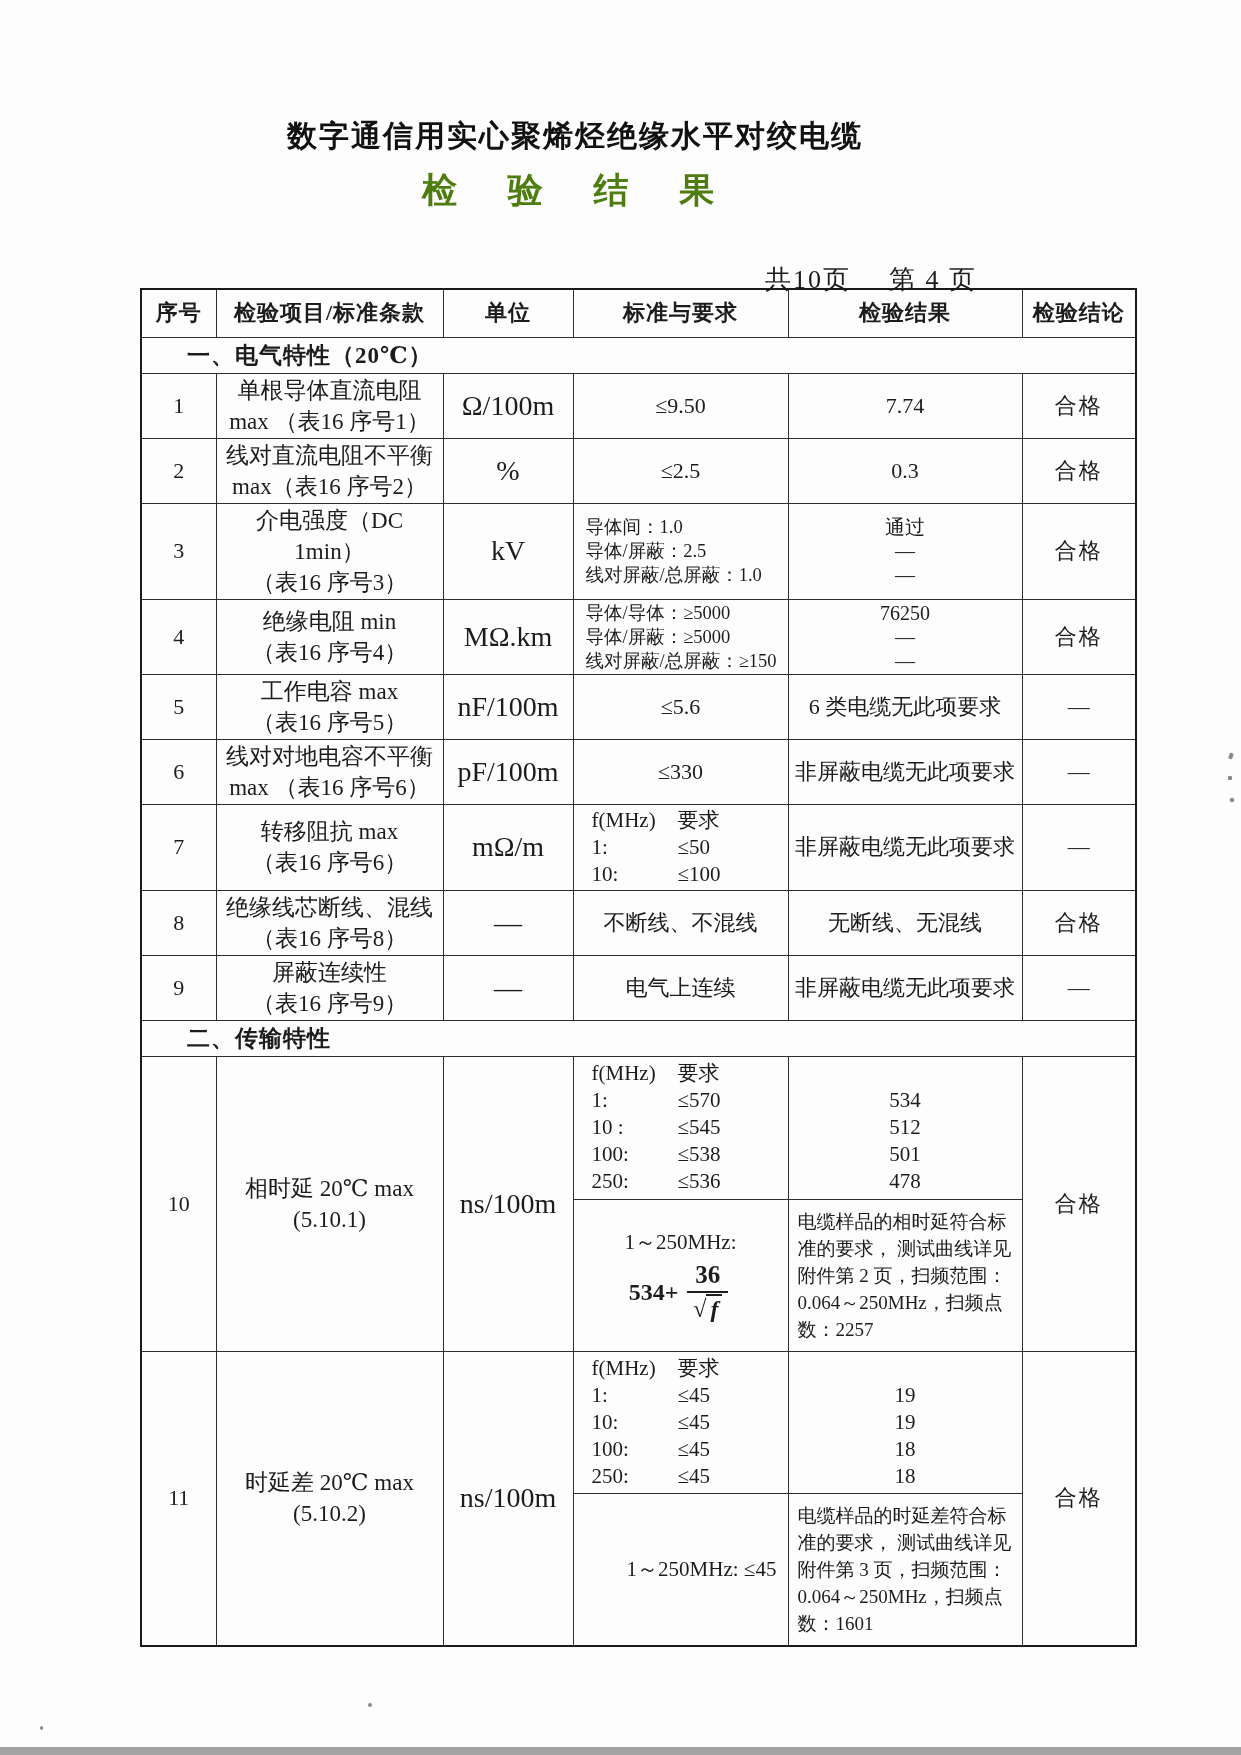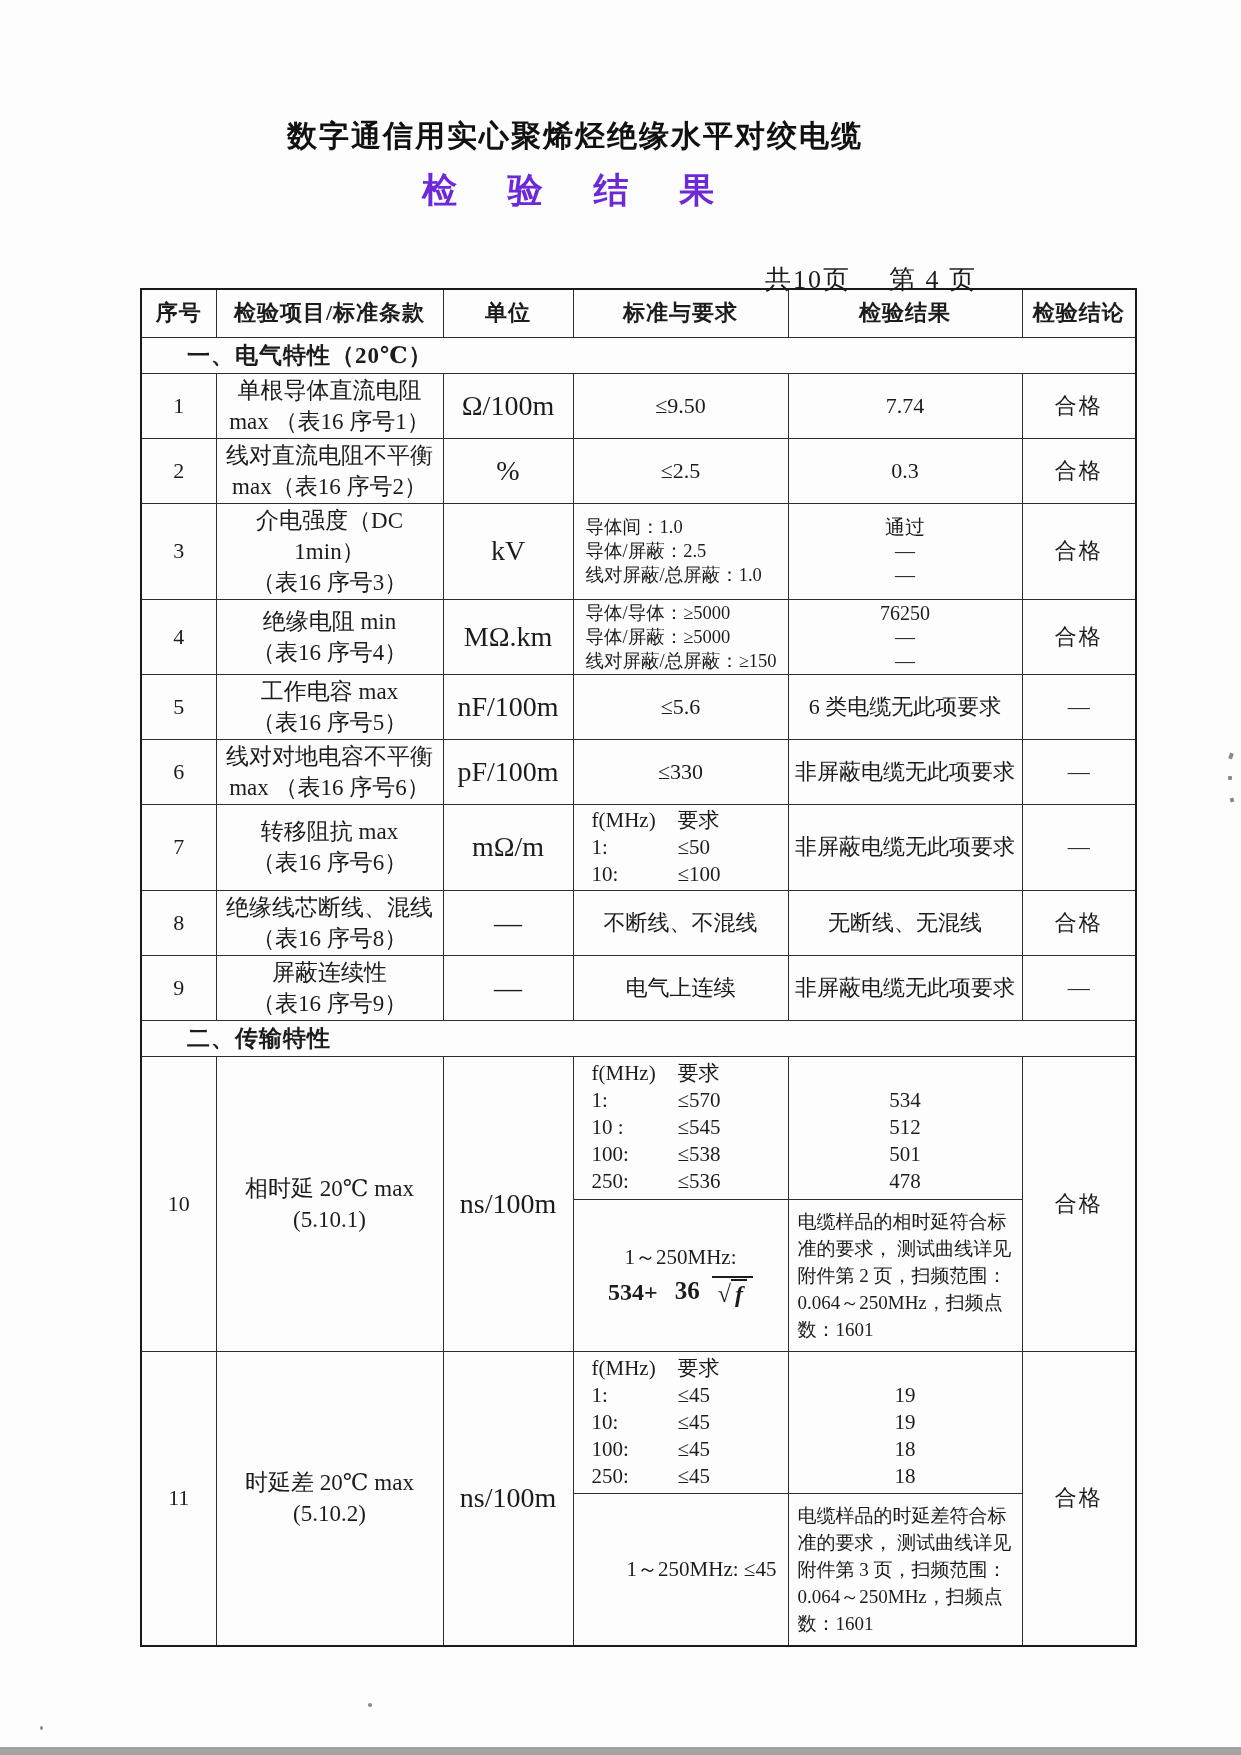--- a/index.html
+++ b/index.html
@@ -7,21 +7,21 @@
     position:relative;
     width:1241px;height:1755px;
     background:#fdfdfd;
     overflow:hidden;
     font-family:"Liberation Serif","DejaVu Serif",serif;
     color:#1c1c1c;
   }
   
   .title-block{position:absolute;top:116px;left:0;width:1150px;text-align:center;}
   .title-main{font-size:30px;font-weight:bold;letter-spacing:2px;color:#111;}
-  .title-sub{margin-top:10px;font-size:35px;font-weight:bold;letter-spacing:14px;word-spacing:14px;color:#6d28d9;}
+  .title-sub{margin-top:10px;font-size:35px;font-weight:bold;letter-spacing:14px;word-spacing:14px;color:#4d7c0f;}
   
   .info-row{position:absolute;top:222px;left:165px;width:1000px;height:32px;font-size:26px;}
   .report-no{position:absolute;left:0;top:0;letter-spacing:1px;}
   .pages{position:absolute;left:600px;top:12px;letter-spacing:2px;margin-top:28px;}
   .pages .cur{margin-left:38px;}
   
   table.report{
     position:absolute;top:288px;left:140px;
     width:995px;border-collapse:collapse;table-layout:fixed;
     font-size:22px;
@@ -47,21 +47,21 @@
   .res-lines{font-size:20px;line-height:24px;}
   .concl-cell{font-size:22px;letter-spacing:2px;}
   .dash{letter-spacing:0;}
   
   .freq{display:grid;grid-template-columns:86px 92px;width:178px;margin:0 auto;text-align:left;line-height:27px;font-size:21px;}
   .rlist{line-height:27px;font-size:21px;}
   .rline{height:27px;}
   
   .range-label{font-size:21px;line-height:26px;margin-top:2px;}
   .formula{display:inline-flex;align-items:center;margin-top:6px;font-size:24px;font-weight:bold;}
-  .frac{display:inline-flex;align-items:center;margin-left:5px;}
+  .frac{display:inline-flex;flex-direction:column;align-items:center;margin-left:5px;}
   .frac .num{font-size:25px;padding:0 12px 2px;}
   .frac .den{border-top:2.5px solid #1c1c1c;padding:3px 6px 0;font-size:24px;}
   .radical{font-style:normal;}
   .radicand{font-style:italic;border-top:2px solid #1c1c1c;padding:0 4px;}
   .range-single{font-size:21px;margin-left:42px;}
   .note-cell{text-align:left !important;padding:8px 9px !important;font-size:19px;line-height:27px;}
   
   .bottom-bar{position:absolute;left:0;bottom:0;width:1241px;height:8px;background:#a3a3a3;}
   .speck{position:absolute;background:#8a8a8a;border-radius:1px;}
 </style>
@@ -278,21 +278,21 @@
       <td>
         <div class="range-label">1～250MHz:</div>
         <div class="formula">
           <span>534+</span>
           <span class="frac">
             <span class="num">36</span>
             <span class="den"><span class="radical">√</span><span class="radicand">f</span></span>
           </span>
         </div>
       </td>
-      <td class="note-cell">电缆样品的相时延符合标准的要求， 测试曲线详见附件第 2 页，扫频范围：0.064～250MHz，扫频点数：1601</td>
+      <td class="note-cell">电缆样品的相时延符合标准的要求， 测试曲线详见附件第 2 页，扫频范围：0.064～250MHz，扫频点数：2257</td>
     </tr>
 
     <tr class="h142">
       <td rowspan="2">11</td>
       <td rowspan="2" class="item-cell">
         <div>时延差 20℃ max</div>
         <div>(5.10.2)</div>
       </td>
       <td rowspan="2" class="unit-cell">ns/100m</td>
       <td>

